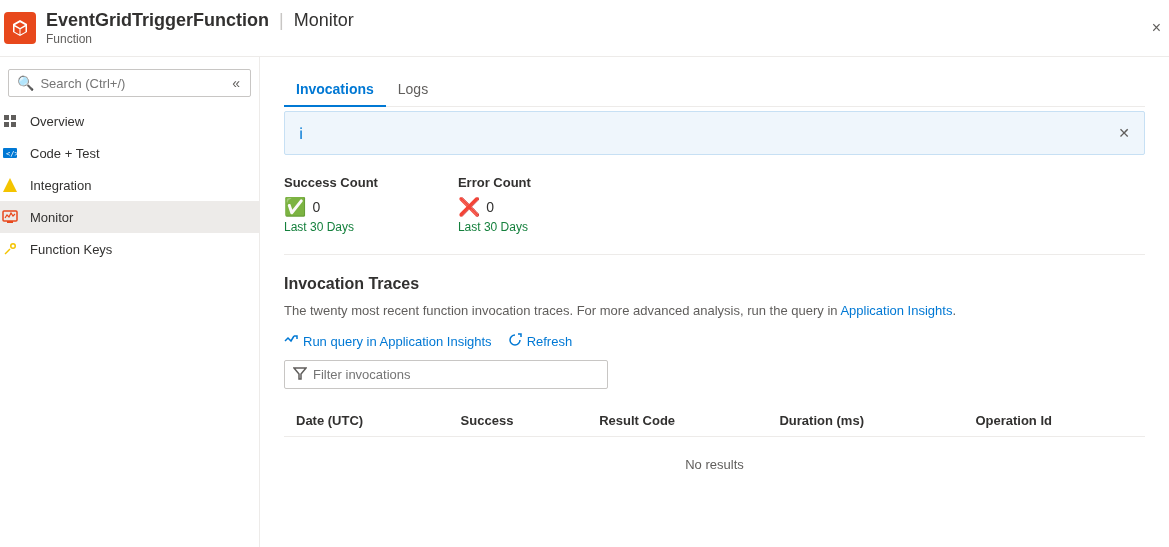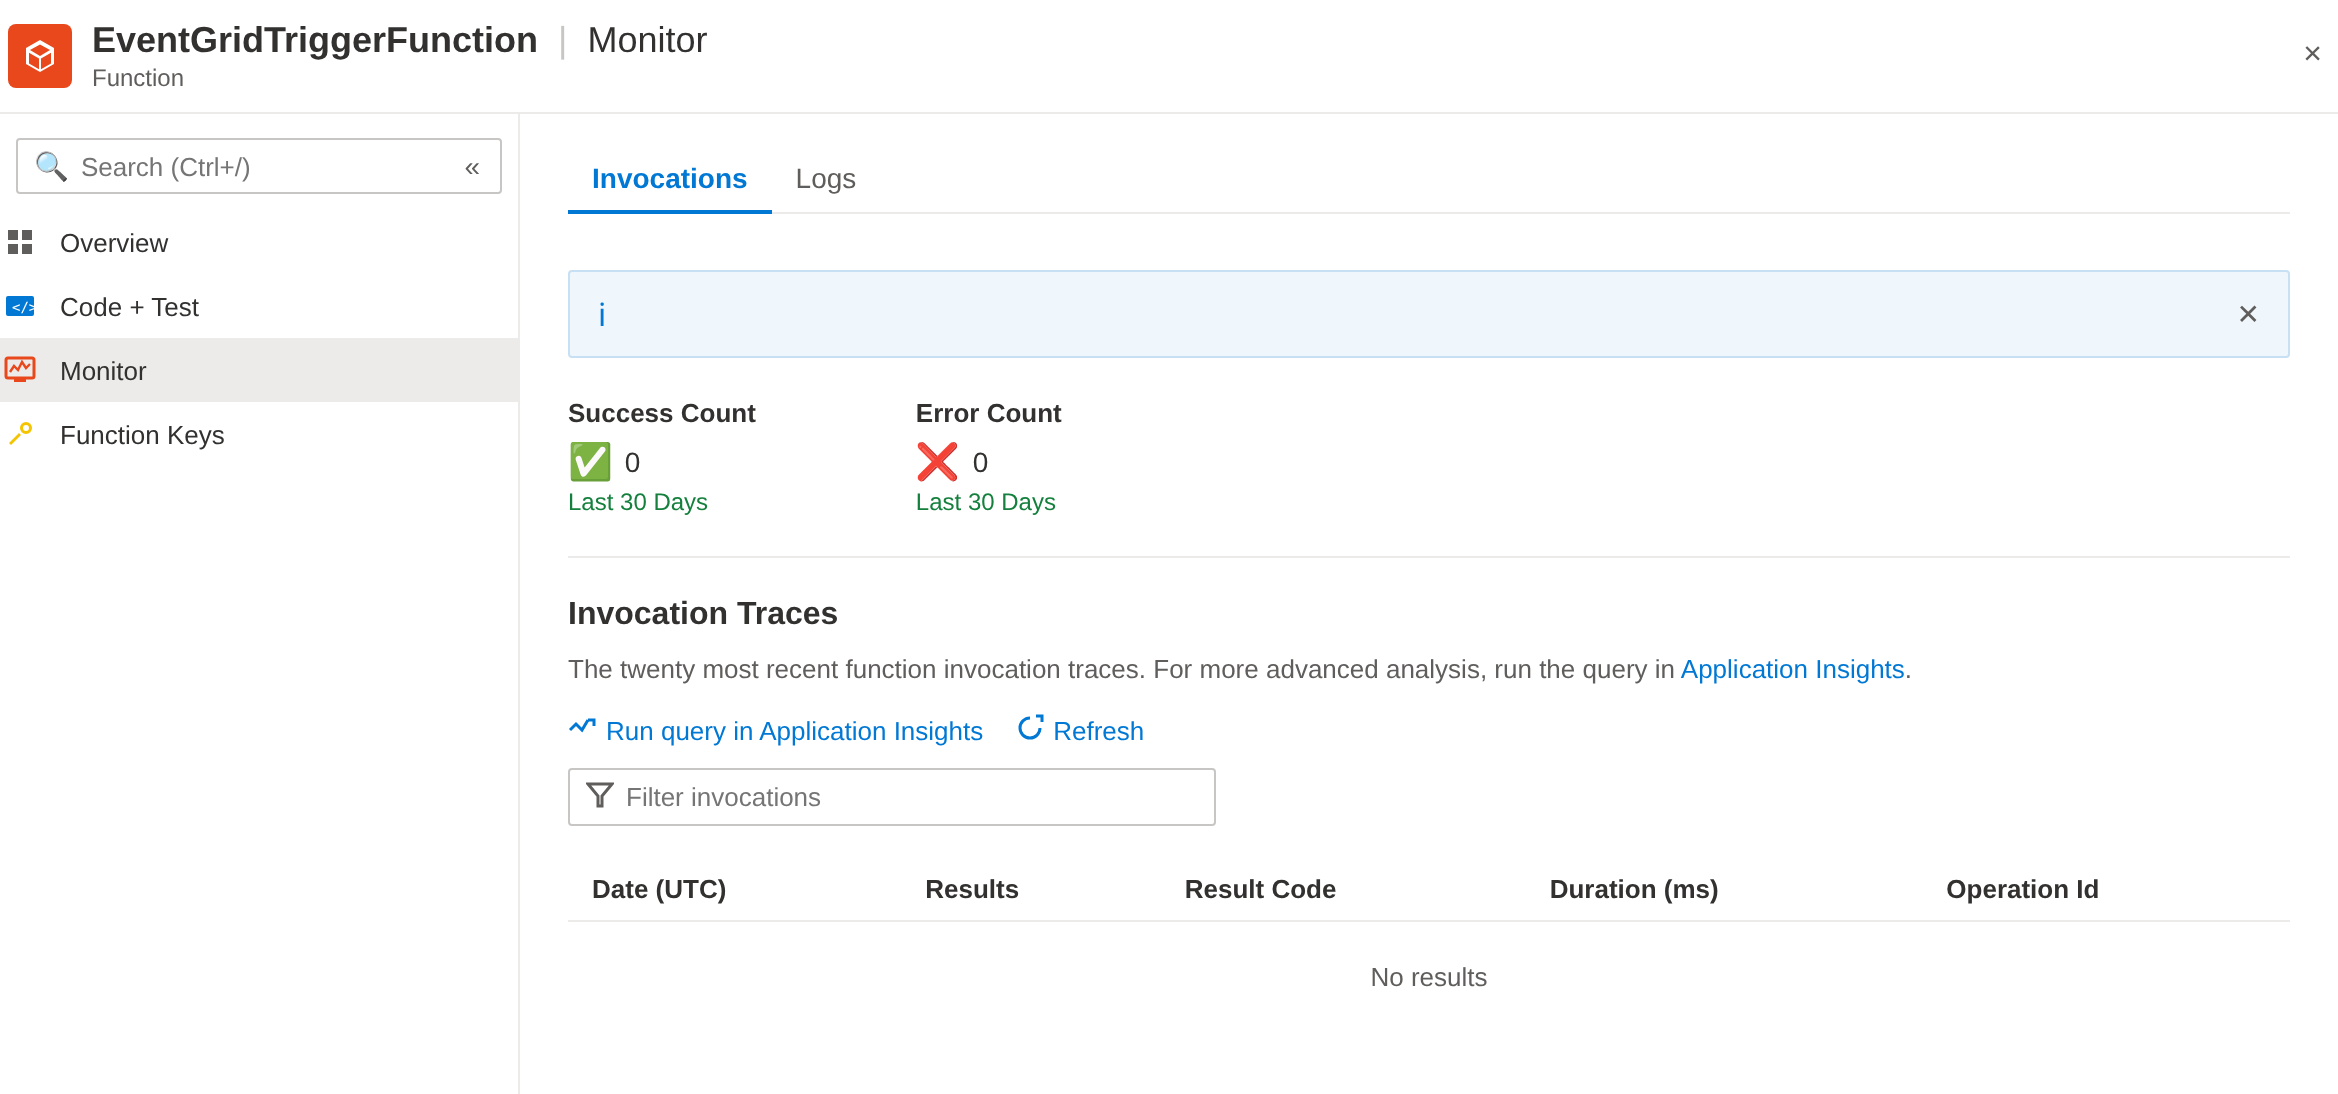--- a/index.html
+++ b/index.html
@@ -43,21 +43,21 @@
     .sidebar-item.active { background: #edebe9; }
     .sidebar-item .item-icon { width: 20px; margin-right: 10px; display: flex; align-items: center; justify-content: center; flex-shrink: 0; }
     .sidebar-item .item-label { font-size: 13px; }
 
     .sidebar-section-label { font-size: 11px; font-weight: 600; color: #605e5c; padding: 12px 16px 4px 16px; text-transform: none; }
 
     
     .content { flex: 1; overflow-y: auto; padding: 16px 24px; }
 
     
-    .tabs { display: flex; border-bottom: 1px solid #edebe9; margin-bottom: 28px; align-items: center; }
+    .tabs { display: flex; border-bottom: 1px solid #edebe9; margin-bottom: 4px; align-items: center; }
     .tab { padding: 8px 12px; cursor: pointer; font-size: 14px; color: #605e5c; border-bottom: 2px solid transparent; margin-bottom: -1px; }
     .tab.active { color: #0078d4; border-bottom-color: #0078d4; font-weight: 600; }
 
     
     .info-banner {
       background: #eff6fc; border: 1px solid #c7e0f4; border-radius: 2px;
       padding: 10px 14px; display: flex; align-items: center; margin-bottom: 20px;
     }
     .info-banner .info-icon { color: #0078d4; margin-right: 8px; font-size: 16px; flex-shrink: 0; }
     .info-banner .info-text { font-size: 13px; color: #323130; flex: 1; }
@@ -138,20 +138,28 @@
     <div class="sidebar-item">
       <span class="item-icon">
         <svg width="16" height="16" viewBox="0 0 16 16" fill="#0078d4">
             <rect x="1" y="3" width="14" height="10" rx="1" fill="#0078d4"></rect>
             <text x="4" y="11" font-size="7" fill="white" font-family="monospace">&lt;/&gt;</text>
           </svg>
       </span>
       <span class="item-label">Code + Test</span>
     </div>
 
+    <div class="sidebar-item">
+      <span class="item-icon">
+        <svg width="16" height="16" viewBox="0 0 16 16" fill="#f4c400">
+            <polygon points="8,1 15,15 1,15"></polygon>
+          </svg>
+      </span>
+      <span class="item-label">Integration</span>
+    </div>
 
     <div class="sidebar-item active">
       <span class="item-icon">
         <svg width="16" height="16" viewBox="0 0 16 16" fill="#e8481c">
             <rect x="1" y="2" width="14" height="10" rx="1" stroke="#e8481c" fill="none" stroke-width="1.5"></rect>
             <rect x="5" y="12" width="6" height="2" fill="#e8481c"></rect>
             <polyline points="3,9 5,6 7,8 9,4 11,7 13,5" stroke="#e8481c" fill="none" stroke-width="1.2"></polyline>
           </svg>
       </span>
       <span class="item-label">Monitor</span>
@@ -236,21 +244,21 @@
           </span>
           <input type="text" placeholder="Filter invocations" style="">
         </div>
       </div>
 
       <div class="table-wrap">
         <table>
           <thead>
             <tr>
               <th>Date (UTC)</th>
-              <th>Results</th>
+              <th>Success</th>
               <th>Result Code</th>
               <th>Duration (ms)</th>
               <th>Operation Id</th>
             </tr>
           </thead>
           <tbody>
             <tr>
               <td colspan="5" class="no-results">No results</td>
             </tr>
           </tbody>

